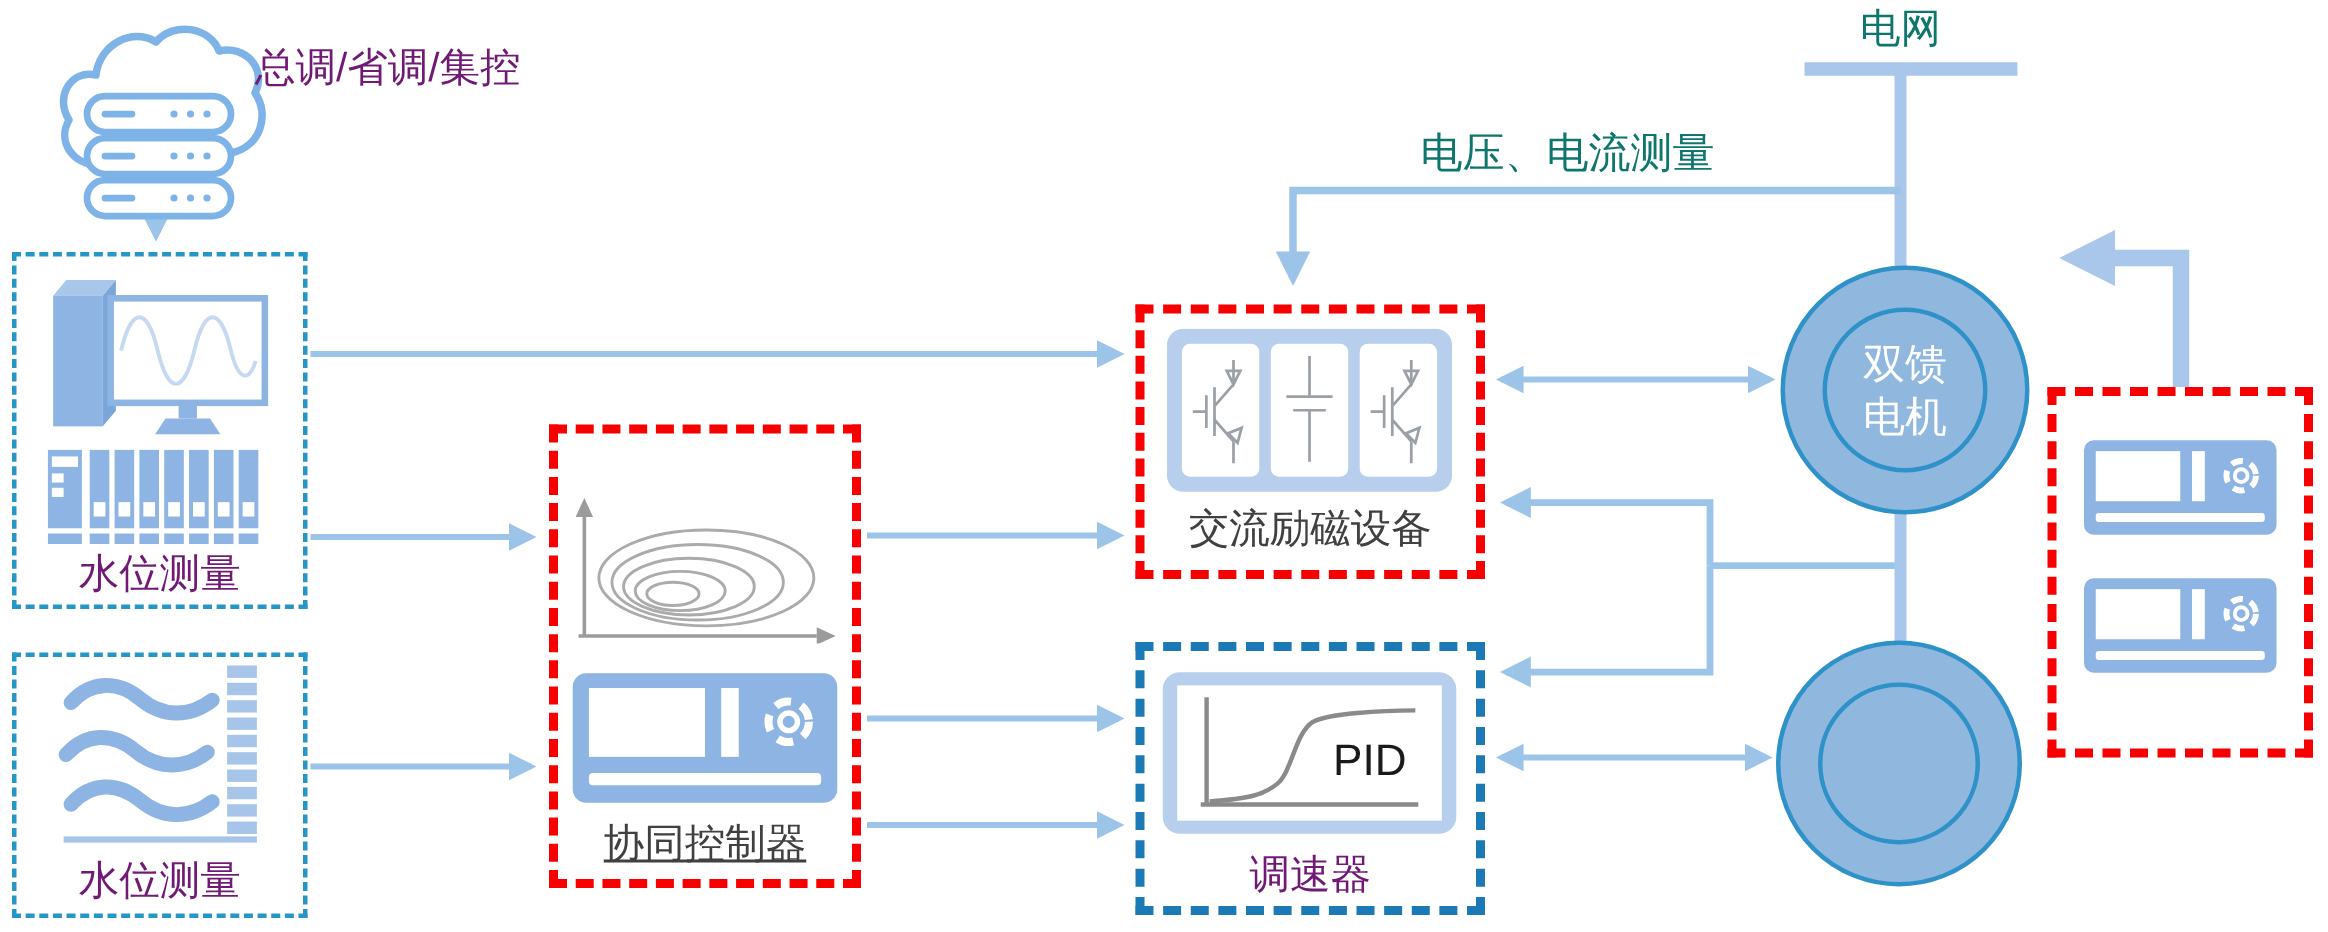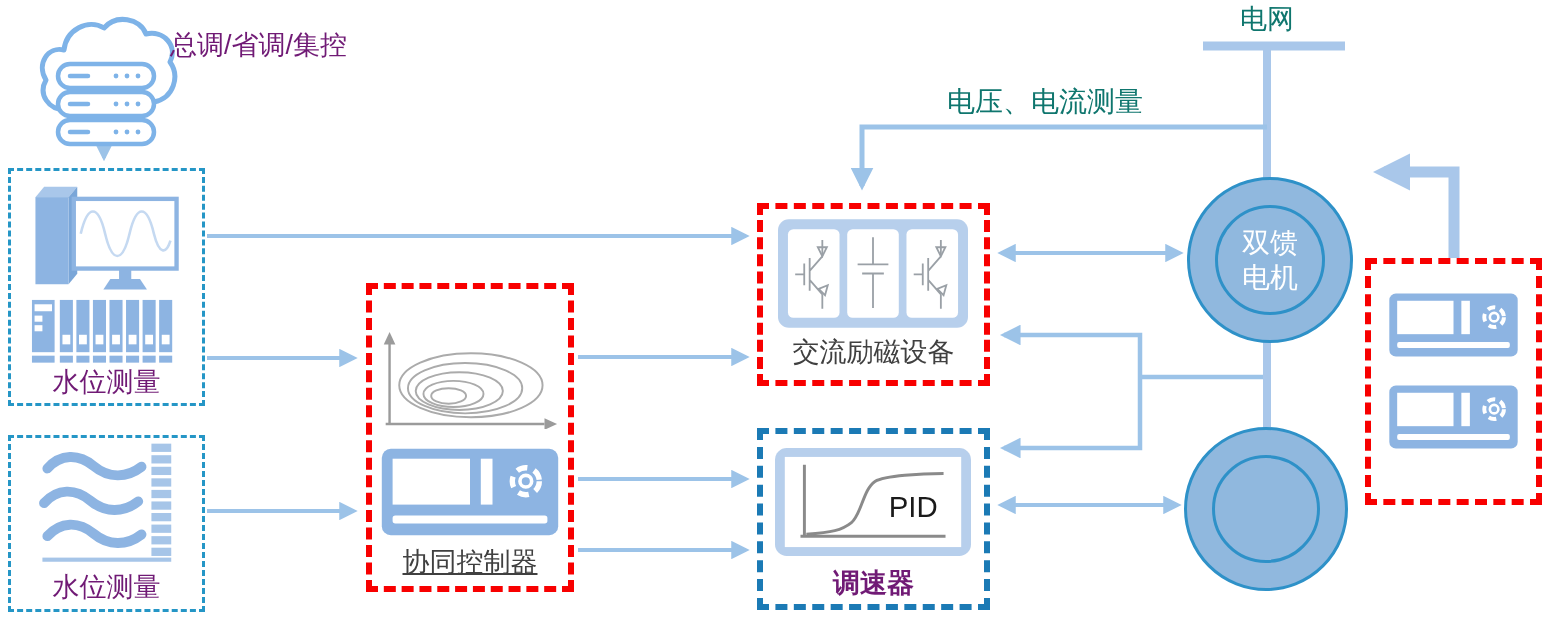--- a/index.html
+++ b/index.html
@@ -213,21 +213,21 @@
     <svg class="abs" style="left:12px;top:14px;width:196px;height:108px" viewBox="0 0 200 110">
       <rect width="200" height="110" rx="12" fill="#b7cfec"></rect>
       <rect x="10" y="9" width="180" height="92" fill="#fff"></rect>
       <g stroke="#8a8a8a" stroke-width="3" fill="none">
         <path d="M30,17 V90"></path>
           <path d="M26,90 H174"></path>
         <path d="M32,88 C58,86 68,84 78,76 C88,68 90,42 102,34 C112,28 150,26 172,26"></path>
       </g>
       <text x="116" y="70" font-size="30" fill="#1a1a1a" font-family="Liberation Sans, sans-serif">PID</text>
     </svg>
-    <div class="boxlabel black lbl" style="top:134px;font-weight:bold;">调速器</div>
+    <div class="boxlabel black lbl" style="top:134px;">调速器</div>
   </div>
 
   <div class="box redb" style="left:1365px;top:258px;width:177px;height:247px;">
     <svg class="abs" style="left:17px;top:28px;width:131px;height:66px">
       <use href="#controller-device" width="131" height="66"></use>
     </svg>
     <svg class="abs" style="left:17px;top:120px;width:131px;height:66px">
       <use href="#controller-device" width="131" height="66"></use>
     </svg>
   </div>

